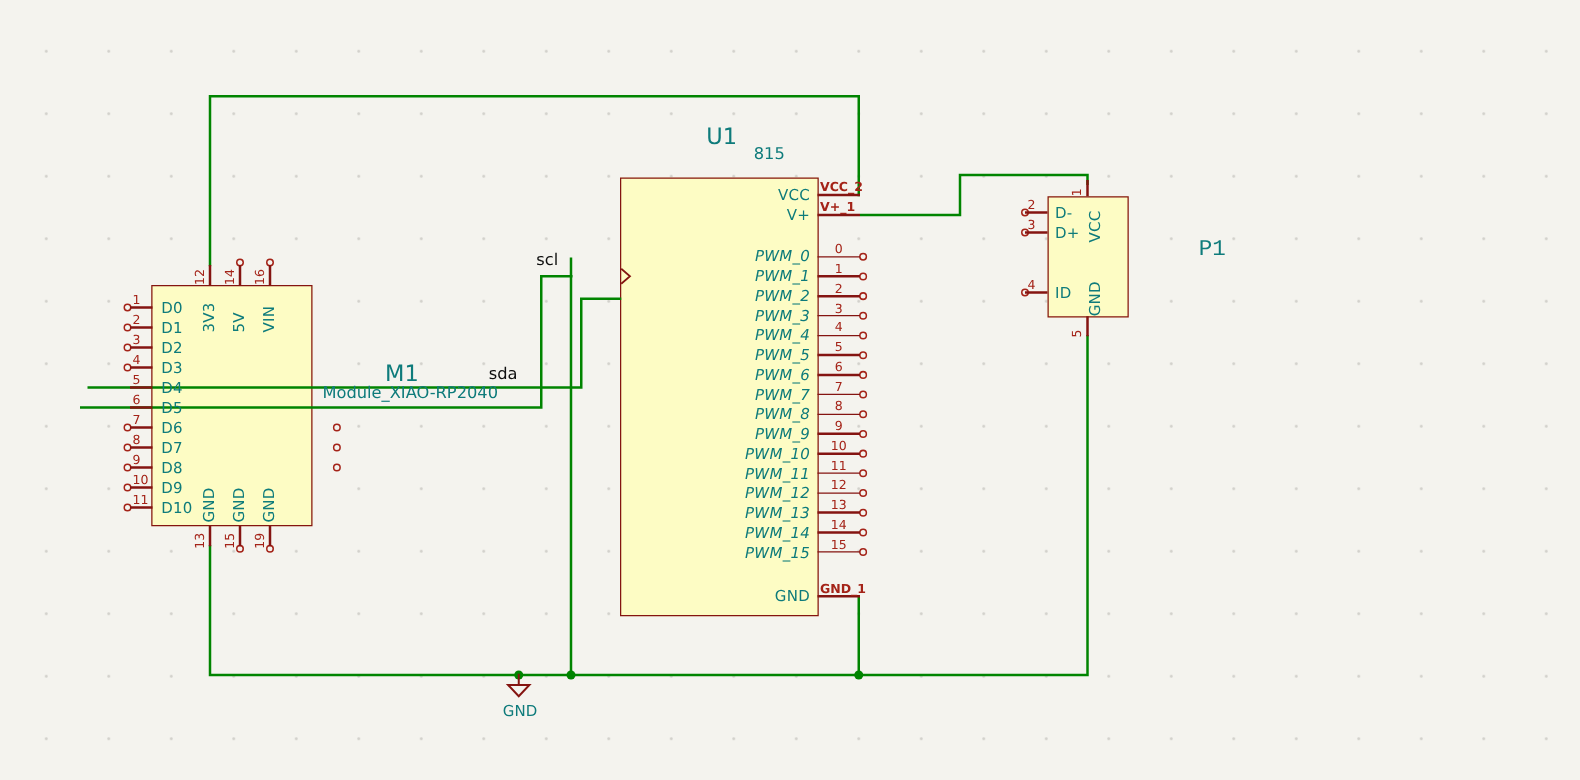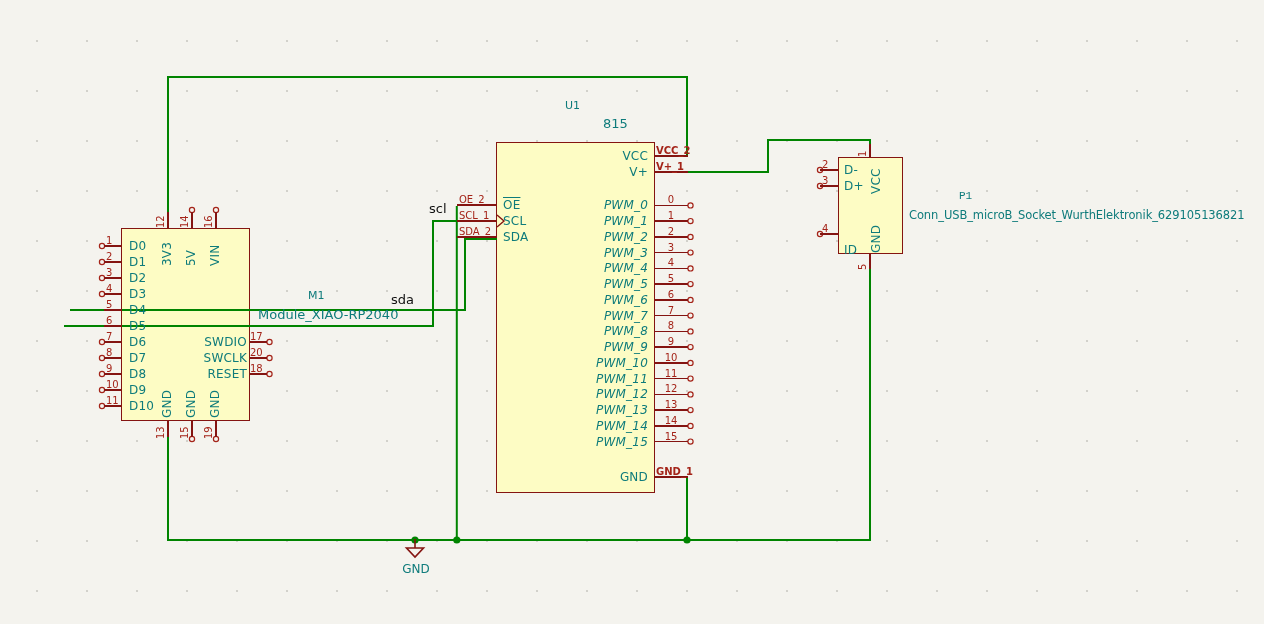--- a/index.html
+++ b/index.html
@@ -6,21 +6,21 @@
   .canvas{position:relative;width:1264px;height:624px;background:#F4F3EE;
     background-image:radial-gradient(circle,#D2D1CB 0.9px,transparent 1.3px);
     background-size:50px 50px;background-position:12px 16px;
     font-family:"DejaVu Sans",sans-serif;overflow:hidden;}
   .sym{position:absolute;box-sizing:border-box;background:#FDFCC4;border:1.8px solid #841411;}
   #m1-body{left:121px;top:228px;width:129px;height:193px;}
   #u1-body{left:496px;top:142px;width:159px;height:351px;}
   #p1-body{left:838px;top:157px;width:65px;height:97px;}
   svg.layer{position:absolute;left:0;top:0;width:1264px;height:624px;}
   .txt{position:absolute;white-space:nowrap;}
-  .ref{color:#0E7B7B;font-size:11px;}
+  .ref{color:#0E7B7B;font-size:18px;}
   .val{color:#0E7B7B;font-size:13px;}
   .netlabel{color:#101010;font-size:13px;}
   .rows{position:absolute;}
   .pin-row{position:relative;}
   .pname{color:#0E7B7B;font-size:12px;line-height:12px;letter-spacing:0.2px;}
   .pnum{color:#A42318;font-size:10px;line-height:10px;}
   .pstub{position:absolute;background:#841411;height:1.6px;}
   .vstub{position:absolute;width:1.6px;background:#841411;}
   .vtext{position:absolute;writing-mode:vertical-rl;transform:rotate(180deg);white-space:nowrap;}
   
@@ -62,21 +62,21 @@
   
   .p1-left{left:818px;top:162px;width:80px;}
   .p1-left .pin-row{height:16px;}
   .p1-left .pstub{left:2px;top:7.2px;width:18px;}
   .p1-left .pnum{position:absolute;left:4px;bottom:8.4px;}
   .p1-left .pname{position:absolute;left:26px;top:2px;}
   .p1-id{left:818px;top:226px;width:80px;}
   .p1-id .pin-row{height:16px;}
   .p1-id .pstub{left:2px;top:7.2px;width:18px;}
   .p1-id .pnum{position:absolute;left:4px;bottom:8.4px;}
-  .p1-id .pname{position:absolute;left:26px;top:18px;}
+  .p1-id .pname{position:absolute;left:26px;top:2px;}
   .gnd-label{color:#0E7B7B;font-size:12px;}
   .conn-val{font-size:11.5px;letter-spacing:-0.1px;}
 </style>
 </head>
 <body>
 
 <div class="canvas">
 
   <div class="sym" id="m1-body"></div>
   <div class="sym" id="u1-body"></div>
@@ -196,38 +196,20 @@
         <span class="pstub"></span>
         <span class="pname">D9</span>
       </div>
       <div class="pin-row">
         <span class="pnum">11</span>
         <span class="pstub"></span>
         <span class="pname">D10</span>
       </div>
     </div>
 
-  <div class="rows m1-right">
-
-  <div class="pin-row">
-        <span class="pname">SWDIO</span>
-        <span class="pstub"></span>
-        <span class="pnum">17</span>
-      </div>
-      <div class="pin-row">
-        <span class="pname">SWCLK</span>
-        <span class="pstub"></span>
-        <span class="pnum">20</span>
-      </div>
-      <div class="pin-row">
-        <span class="pname">RESET</span>
-        <span class="pstub"></span>
-        <span class="pnum">18</span>
-      </div>
-    </div>
 
   <div class="vstub" style="left:167.2px;top:212px;height:16px;"></div>
   <div class="vstub" style="left:191.2px;top:212px;height:16px;"></div>
   <div class="vstub" style="left:215.2px;top:212px;height:16px;"></div>
   <span class="vtext pnum" style="left:156px;top:210px;height:18px;">12</span>
   <span class="vtext pnum" style="left:180px;top:210px;height:18px;">14</span>
   <span class="vtext pnum" style="left:204px;top:210px;height:18px;">16</span>
   <span class="vtext pname" style="left:161px;top:232px;height:34px;">3V3</span>
   <span class="vtext pname" style="left:185px;top:232px;height:34px;">5V</span>
   <span class="vtext pname" style="left:209px;top:232px;height:34px;">VIN</span>
@@ -238,38 +220,20 @@
   <span class="vtext pnum" style="left:156px;top:421px;height:18px;">13</span>
   <span class="vtext pnum" style="left:180px;top:421px;height:18px;">15</span>
   <span class="vtext pnum" style="left:204px;top:421px;height:18px;">19</span>
   <span class="vtext pname" style="left:161px;top:388px;height:30px;">GND</span>
   <span class="vtext pname" style="left:185px;top:388px;height:30px;">GND</span>
   <span class="vtext pname" style="left:209px;top:388px;height:30px;">GND</span>
 
   <span class="txt ref" style="left:308px;top:289px;">M1</span>
   <span class="txt val" style="left:258px;top:307px;">Module_XIAO-RP2040</span>
 
-  <div class="rows u1-left">
-
-  <div class="pin-row">
-        <span class="pnum">OE_2</span>
-        <span class="pstub"></span>
-        <span class="pname">OE</span>
-      </div>
-      <div class="pin-row">
-        <span class="pnum">SCL_1</span>
-        <span class="pstub"></span>
-        <span class="pname">SCL</span>
-      </div>
-      <div class="pin-row">
-        <span class="pnum">SDA_2</span>
-        <span class="pstub"></span>
-        <span class="pname">SDA</span>
-      </div>
-    </div>
 
   <div class="rows u1-pwr">
 
   <div class="pin-row">
         <span class="pname">VCC</span>
         <span class="pstub"></span>
         <span class="pnum">VCC_2</span>
       </div>
       <div class="pin-row">
         <span class="pname">V+</span>
@@ -393,19 +357,18 @@
   </div>
 
   <div class="vstub" style="left:869.2px;top:144px;height:13px;"></div>
   <div class="vstub" style="left:869.2px;top:253px;height:16px;"></div>
   <span class="vtext pnum" style="left:858px;top:142px;height:15px;">1</span>
   <span class="vtext pnum" style="left:858px;top:255px;height:15px;">5</span>
   <span class="vtext pname" style="left:870px;top:160px;height:34px;">VCC</span>
   <span class="vtext pname" style="left:870px;top:219px;height:34px;">GND</span>
 
   <span class="txt ref" style="left:959px;top:190px;font-family:Liberation Mono, monospace;">P1</span>
-  <span class="txt val conn-val" style="left:909px;top:208px;">Conn_USB_microB_Socket_WurthElektronik_629105136821</span>
 
   <span class="txt netlabel" style="left:429px;top:201px;">scl</span>
   <span class="txt netlabel" style="left:391px;top:292px;">sda</span>
   <span class="txt gnd-label" style="left:401px;top:562px;width:30px;text-align:center;">GND</span>
 
 </div>
 
 </body></html>

